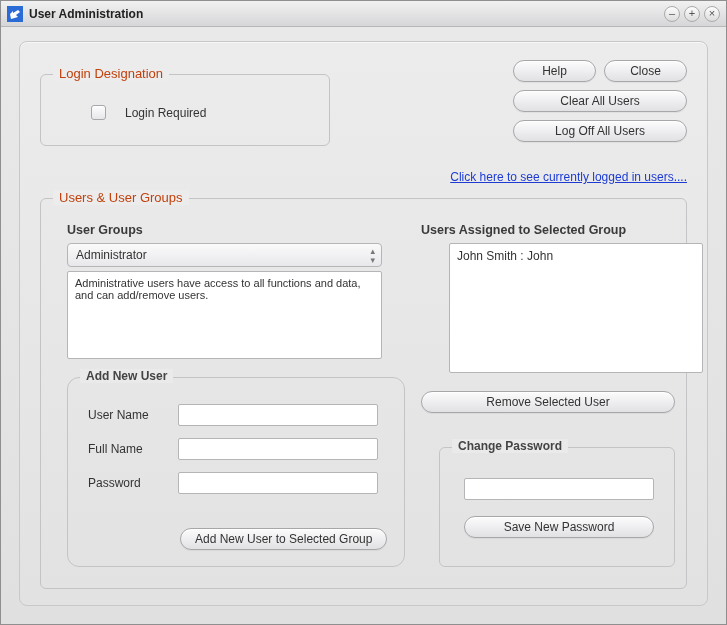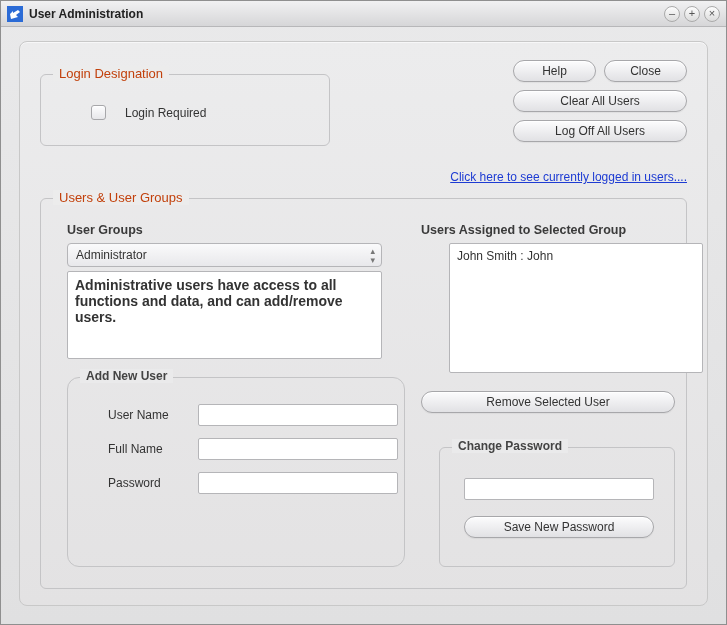--- a/index.html
+++ b/index.html
@@ -157,23 +157,22 @@
     color:#777;
     font-size:9px; line-height:8px;
   }
   .desc-box {
     position:absolute;
     left:26px; top:72px; width:315px; height:88px;
     border:1px solid #b5b5b8;
     background:#fff;
     border-radius:2px;
     padding:5px 7px;
-    font-size:14px;
+    font-size:11px;
     color:#333;
-    font-weight:bold;
   }
   .assigned-box {
     position:absolute;
     left:380px; top:44px; width:254px; height:130px;
     border:1px solid #b5b5b8;
     background:#fff;
     border-radius:2px;
     padding:5px 7px;
     font-size:12px;
     overflow:hidden;
@@ -181,21 +180,21 @@
   }
   .remove-btn {
     position:absolute; left:380px; top:192px; width:254px;
   }
 
   
   .grp-add { position:absolute; left:26px; top:178px; width:338px; height:190px; border:1px solid #c4c4c6; border-radius:12px;}
   .grp-add .legend { position:absolute; top:-9px; left:12px; padding:0 6px; background:#eaeaeb; font-weight:bold; color:#444; }
 
   .form-row { display:flex; align-items:center; gap:10px; }
-  .form-row label { width:80px; text-align:left;margin-left:20px; }
+  .form-row label { width:80px; text-align:left; }
   .text-input {
     height:22px; width:200px;
     border:1px solid #b5b5b8;
     background:#fff;
     border-radius:2px;
     padding:0 5px;
     font-size:12px;
   }
   .grp-add .rows { position:absolute; left:20px; top:26px; display:flex; flex-direction:column; gap:12px; }
   .grp-add .submit { position:absolute; left:112px; bottom:16px; }
@@ -284,20 +283,21 @@
             </div>
             <div class="form-row">
               <label>Full Name</label>
               <input class="text-input" type="text" value="" style="">
             </div>
             <div class="form-row">
               <label>Password</label>
               <input class="text-input" type="password" value="" style="">
             </div>
           </div>
+          <span class="btn submit">Add New User to Selected Group</span>
         </div>
 
         <div class="grp-pw">
           <span class="legend">Change Password</span>
           <input class="text-input pw-input" type="password" value="" style="">
           <span class="btn pw-btn">Save New Password</span>
         </div>
 
       </div>
 

